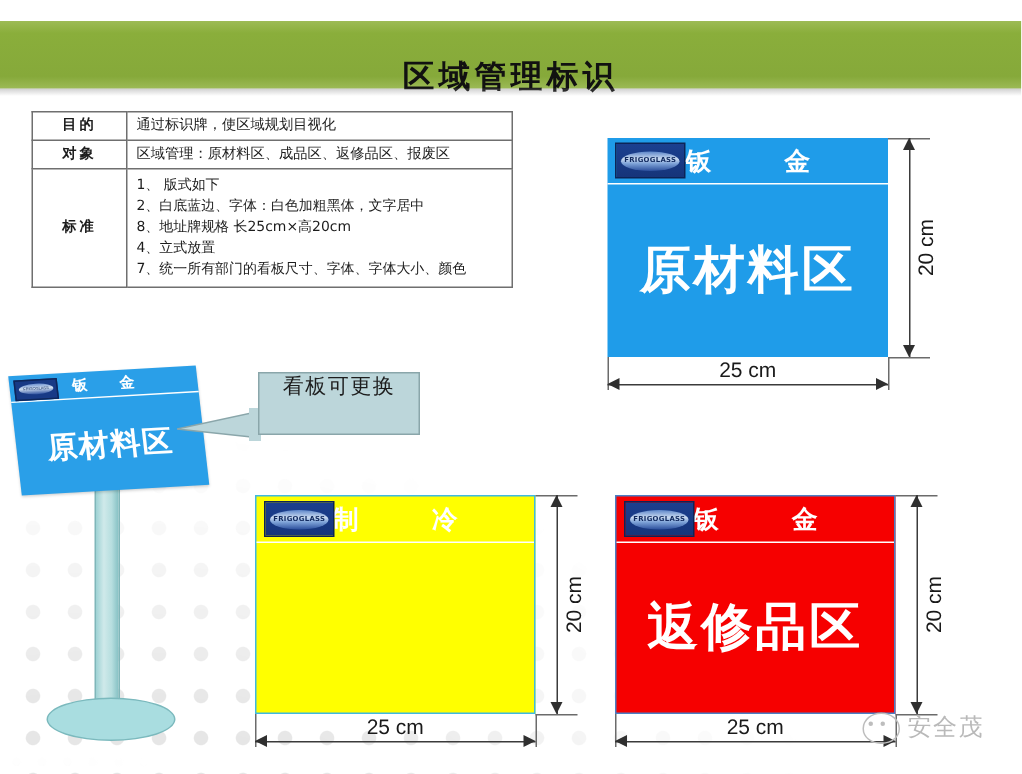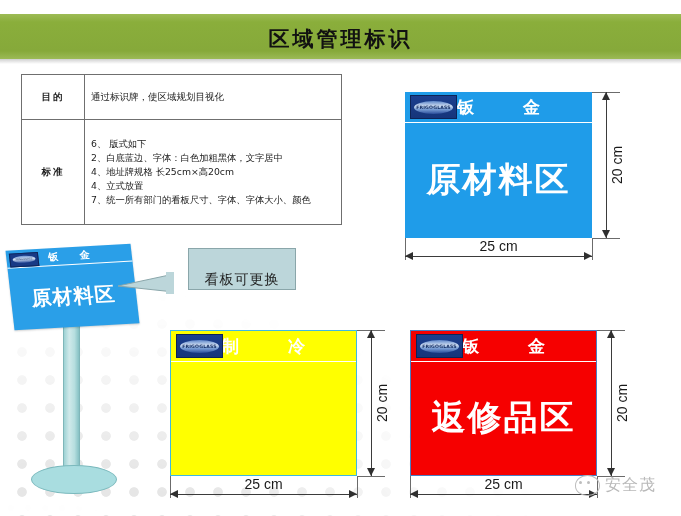--- a/index.html
+++ b/index.html
@@ -30,38 +30,38 @@
     mask-image: radial-gradient(ellipse 300px 250px at 40px 470px, rgba(0,0,0,1) 10%, rgba(0,0,0,.5) 45%, rgba(0,0,0,0) 75%);
     pointer-events:none;
   }
 
   
   .banner{
     position:absolute;left:0;top:14px;width:681px;height:45px;
     background:linear-gradient(to bottom,#9dbb55 0%,#8aae3b 18%,#86a93a 82%,#9cba56 100%);
   }
   .banner-title{
-    position:absolute;left:0;top:4px;width:681px;height:42px;
+    position:absolute;left:0;top:16px;width:681px;height:42px;
     display:flex;align-items:center;justify-content:center;
     color:#111;font-size:21px;font-weight:bold;letter-spacing:3px;
     font-family:"DejaVu Sans","Liberation Sans",sans-serif;
   }
   .banner-shadow{
     position:absolute;left:0;top:59px;width:681px;height:5px;
     background:linear-gradient(to bottom,rgba(120,120,120,.35),rgba(255,255,255,0));
   }
 
   
   .spec-table{
     position:absolute;left:21px;top:74px;width:321px;
     border-collapse:collapse;background:#fff;
     font-family:"DejaVu Sans","Liberation Sans",sans-serif;
   }
   .spec-table td{
-    border:1px solid #6f6f6f;padding:17px 6px;vertical-align:middle;
+    border:1px solid #6f6f6f;padding:4px 6px;vertical-align:middle;
     font-size:9.5px;color:#1c1c1c;line-height:1.05;
   }
   .spec-label{
     width:50px;text-align:center;font-weight:bold;font-size:11px;letter-spacing:2px;
   }
   .spec-val{font-size:9.5px;}
   .std-list{margin:0;padding:0;list-style:none;}
   .std-list li{padding:2.1px 0;font-size:9.3px;white-space:nowrap;}
 
   
@@ -165,21 +165,21 @@
   }
   #stand-board .sb-body-text{
     color:#fff;font-weight:bold;font-size:20px;letter-spacing:1px;
     font-family:"DejaVu Sans","Liberation Sans",sans-serif;
   }
 
   
   #callout{
     position:absolute;left:172px;top:248px;width:106px;height:40px;
     background:#bcd6da;border:1.2px solid #8aa6aa;
-    display:flex;align-items:flex-end;justify-content:center;margin-left:16px;
+    display:flex;align-items:flex-start;justify-content:center;
   }
   #callout .co-text{
     font-size:14px;color:#1d1d1d;letter-spacing:1px;font-weight:normal;
     font-family:"DejaVu Sans","Liberation Sans",sans-serif;
   }
   #callout-tail{
     position:absolute;left:118px;top:272px;width:56px;height:22px;
   }
 
   
@@ -215,26 +215,30 @@
   </div>
   <div class="banner-shadow"></div>
 
   <table class="spec-table">
     <tbody>
         <tr>
       <td class="spec-label">目的</td>
       <td class="spec-val">通过标识牌，使区域规划目视化</td>
     </tr>
     <tr>
+      <td class="spec-label">对象</td>
+      <td class="spec-val">区域管理：原材料区、成品区、返修品区、报废区</td>
+    </tr>
+    <tr>
       <td class="spec-label">标准</td>
       <td class="spec-val">
         <ul class="std-list">
-          <li>6、 版式如下</li>
+          <li>1、 版式如下</li>
           <li>2、白底蓝边、字体：白色加粗黑体，文字居中</li>
-          <li>4、地址牌规格 长25cm×高20cm</li>
+          <li>8、地址牌规格 长25cm×高20cm</li>
           <li>4、立式放置</li>
           <li>7、统一所有部门的看板尺寸、字体、字体大小、颜色</li>
         </ul>
       </td>
     </tr>
   </tbody>
     </table>
 
   <div class="sign" id="sign-blue">
     <div class="sign-hdr">

